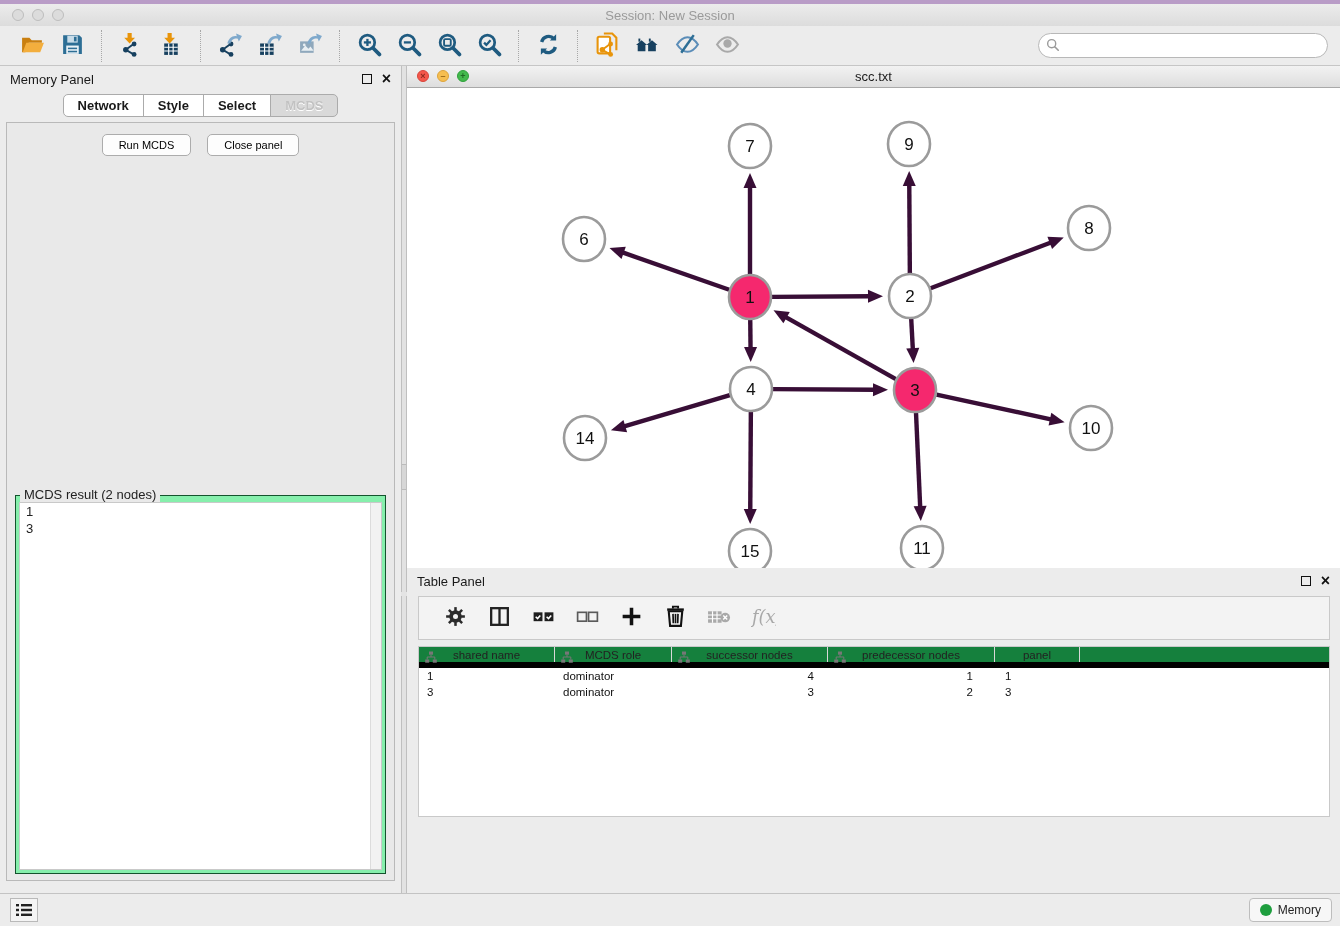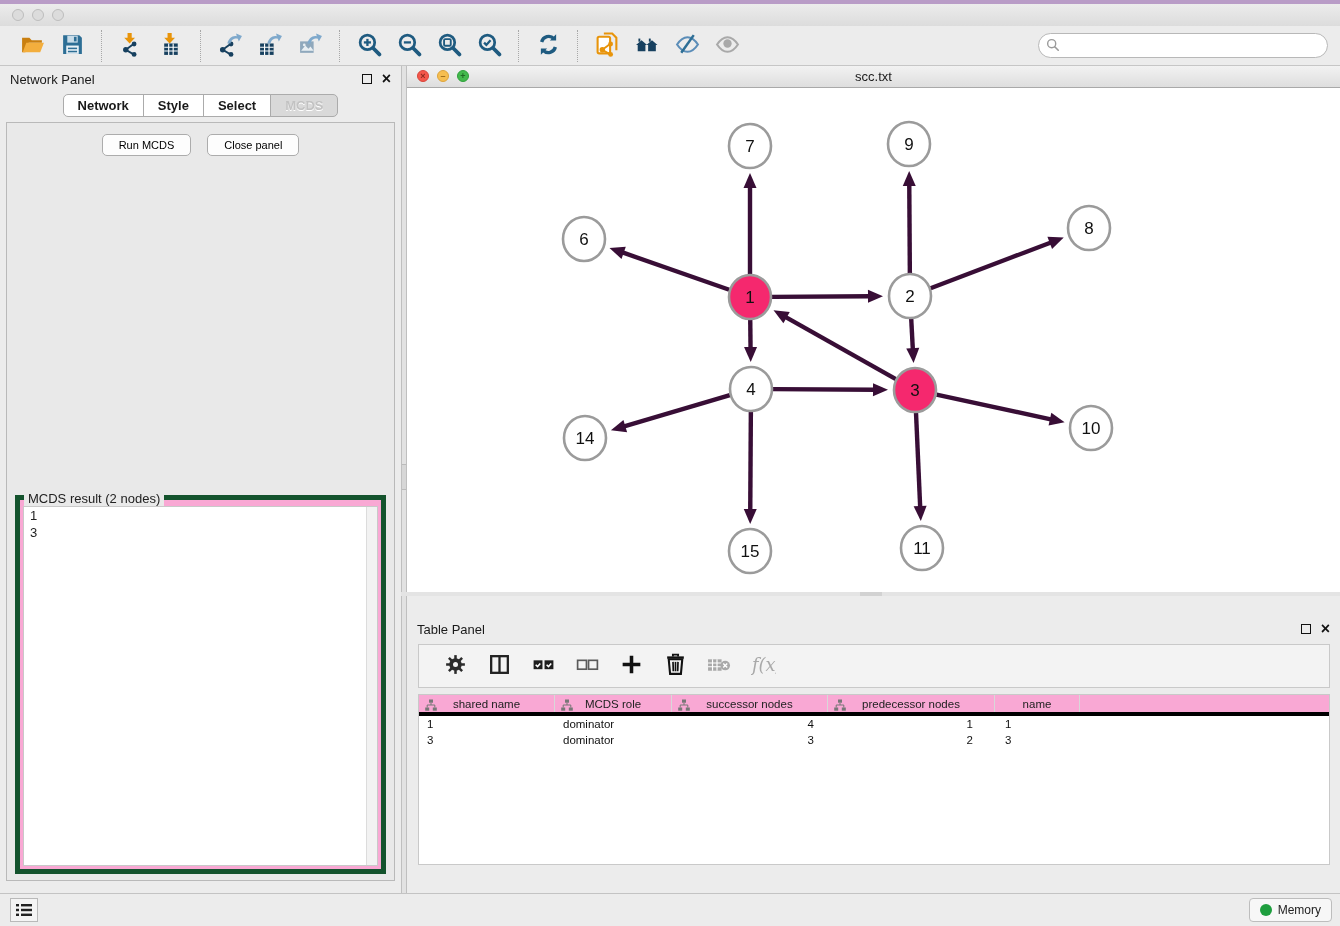--- a/index.html
+++ b/index.html
@@ -48,21 +48,21 @@
     border:1px solid #B9B9B9; background:#E9E9E9; }
   .opt-label { text-align:center; margin-top:16px; font-size:13px; }
   .opt-select { position:relative; margin:9px 38px 0 38px; height:23px; background:#FFF;
     border:1px solid #A9A9A9; border-radius:5px; display:flex; align-items:center;
     padding-left:10px; font-size:13px; cursor:pointer; }
   .opt-select .stepper { position:absolute; right:7px; top:4px; }
   .cp-buttons { display:flex; justify-content:center; gap:16px; margin-top:11px; }
   .cp-buttons button { padding:2px 16px; height:22px; background:#FDFDFD; border:1px solid #ACACAC;
     border-radius:5px; font-size:11px; font-family:inherit; cursor:pointer; }
   .result-box { position:absolute; left:8px; right:8px; top:372px; bottom:6px;
-    border:5px solid #14532d; background:#f9a8d4; }
+    border:1px solid #14532d; background:#86efac; }
   .result-legend { position:absolute; top:-9px; left:4px; background:#E9E9E9; padding:0 4px; font-size:13px; }
   .result-inner { position:absolute; left:3px; right:3px; top:6px; bottom:3px;
     background:#FFF; border:1px solid #C9C9C9; }
   .result-line { font-size:13px; padding:0 6px; line-height:17px; }
   .result-scroll { position:absolute; right:0; top:0; bottom:0; width:11px;
     background:#F2F2F2; border-left:1px solid #DCDCDC; }
   
   .v-splitter { position:absolute; left:401px; top:66px; width:6px; height:827px;
     background:#E2E2E2; border-left:1px solid #BFBFBF; border-right:1px solid #BFBFBF; cursor:col-resize; }
   .v-splitter .grip { position:absolute; top:398px; left:0; right:0; height:26px; background:#D7D7D7;
@@ -71,27 +71,27 @@
   .net-window { position:absolute; left:407px; top:66px; right:0; height:526px; background:#FFF; }
   .net-titlebar { position:relative; height:22px; background:linear-gradient(#F2F2F2,#DEDEDE);
     border-bottom:1px solid #A9A9A9; display:flex; align-items:center; justify-content:center; }
   .net-titlebar .nt-title { font-size:13px; color:#1A1A1A; }
   .net-tl { position:absolute; left:10px; top:4px; display:flex; gap:8px; }
   .net-canvas { position:absolute; left:0; top:22px; right:0; bottom:0; background:#FFF; overflow:hidden; }
   
   .h-divider { position:absolute; left:401px; right:0; top:592px; height:4px; background:#E4E4E4; cursor:row-resize; }
   .h-divider .grip { position:absolute; left:50%; margin-left:-11px; top:0; width:22px; height:4px; background:#D2D2D2; }
   
-  .table-panel { position:absolute; left:407px; top:616px; right:0; height:294px; background:#ECECEC; }
+  .table-panel { position:absolute; left:407px; top:568px; right:0; height:294px; background:#ECECEC; }
   .tp-toolbar { position:absolute; left:11px; right:10px; top:28px; height:44px;
     background:#F3F3F3; border:1px solid #C9C9C9; display:flex; align-items:center; padding-left:14px; }
   .tp-toolbar .icon-btn { margin:0 6px; }
   .tp-table { position:absolute; left:11px; right:10px; top:78px; height:171px;
     background:#FFF; border:1px solid #C9C9C9; overflow:hidden; }
-  .thead { display:flex; height:21px; background:#f9a8d4; border-bottom:4px solid #000000; }
+  .thead { display:flex; height:21px; background:#15803d; border-bottom:6px solid #000000; }
   .th { position:relative; display:flex; align-items:center; justify-content:center;
     border-right:1px solid #D8D8D8; font-size:11.5px; color:#222; }
   .th .col-icon { position:absolute; left:6px; top:4px; }
   .trow { display:flex; height:16px; align-items:center; }
   .td { font-size:11.5px; color:#111; overflow:hidden; white-space:nowrap; }
   
   .tp-tabs { position:absolute; left:0; right:0; bottom:14px; display:flex; justify-content:center; }
   
   .status-bar { position:absolute; left:0; top:893px; width:100%; height:33px;
     background:#ECECEC; border-top:1px solid #C3C3C3; }
@@ -108,20 +108,21 @@
 <div id="app">
 
   <div class="top-accent"></div>
 
   <div class="titlebar">
     <div class="tl-group">
       <span class="tl"></span>
       <span class="tl"></span>
       <span class="tl"></span>
     </div>
+    <div class="title-text">Session: New Session</div>
   </div>
 
   <div class="toolbar" id="main-toolbar">
 
     <button class="icon-btn">
         <span><svg viewBox="0 0 24 24">
             <path d="M2 5.5h7l2.2 2.3H21v2.4H8.3L5.2 19.5H2z" fill="#C97F10"></path>
             <path d="M6 10.2h17l-3.6 9.3H2.6z" fill="#F3AE3D"></path>
           </svg></span>
       </button>
@@ -274,21 +275,21 @@
       <svg class="search-icon" viewBox="0 0 16 16">
         <circle cx="6.5" cy="6.5" r="4.6" fill="none" stroke="#9A9A9A" stroke-width="1.6"></circle>
         <line x1="10" y1="10" x2="14" y2="14" stroke="#9A9A9A" stroke-width="1.8" stroke-linecap="round"></line>
       </svg>
       <input type="text" placeholder="" style="">
     </div>
   </div>
 
   <div class="control-panel">
     <div class="panel-header">
-      <span class="ph-title">Network Panel</span>
+      <span class="ph-title">Memory Panel</span>
       <span class="win-icons">
         <span class="win-max"></span>
         <span class="win-close">×</span>
       </span>
     </div>
     <div class="seg-row" id="cp-tabs">
         <div class="seg">Network</div>
         <div class="seg">Style</div>
         <div class="seg">Select</div>
         <div class="seg active">MCDS</div>
@@ -536,21 +537,21 @@
           <div class="th" style="width: 167px;">
             <svg class="col-icon" width="12" height="13" viewBox="0 0 12 13">
   <rect x="4" y="0.5" width="4" height="3.2" fill="#777"></rect>
   <rect x="0.2" y="8.5" width="4" height="3.2" fill="#777"></rect>
   <rect x="7.8" y="8.5" width="4" height="3.2" fill="#777"></rect>
   <path d="M6 3.7v2.3M2.2 8.5V6h7.6v2.5" stroke="#777" fill="none" stroke-width="1"></path>
             </svg>
             <span>predecessor nodes</span>
           </div>
           <div class="th" style="width: 85px;">
-            <span>name</span>
+            <span>panel</span>
           </div>
         </div>
       <div id="table-body">
           <div class="trow">
             <div class="td" style="width: 136px; text-align: left; padding-left: 8px;">1</div>
             <div class="td" style="width: 117px; text-align: left; padding-left: 8px;">dominator</div>
             <div class="td" style="width: 156px; text-align: right; padding-right: 14px;">4</div>
             <div class="td" style="width: 167px; text-align: right; padding-right: 22px;">1</div>
             <div class="td" style="width: 85px; text-align: left; padding-left: 10px;">1</div>
           </div>

